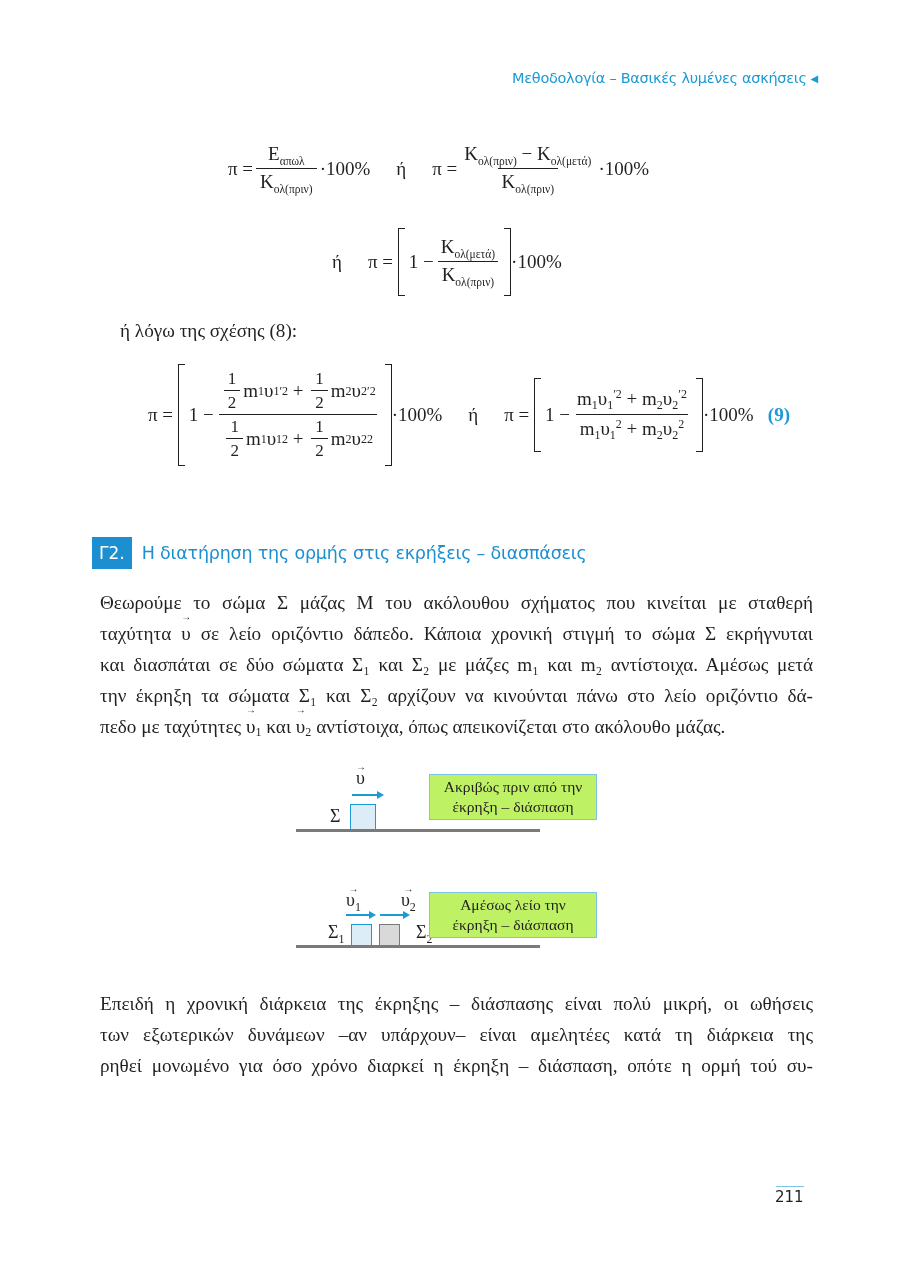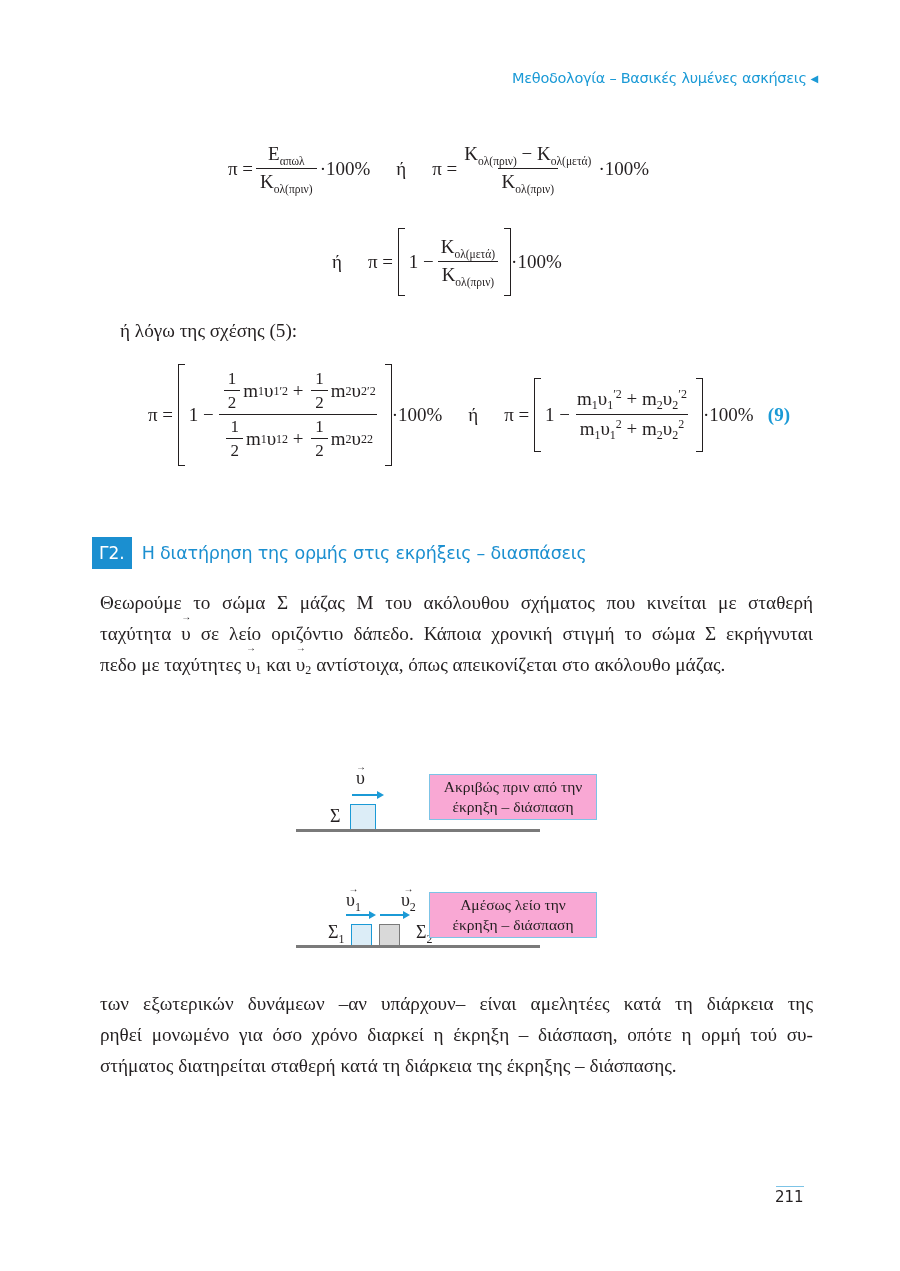--- a/index.html
+++ b/index.html
@@ -34,21 +34,21 @@
 
   .section { top: 537px; left: 92px; display: flex; align-items: center; }
   .section-badge { background: #1b8fd0; color: #fff; font-family: "DejaVu Sans", sans-serif; font-size: 17px;
                    padding: 4px 7px; height: 24px; line-height: 24px; }
   .section-title { font-family: "DejaVu Sans", sans-serif; color: #1b8fd0; font-size: 17.5px; margin-left: 10px; letter-spacing: -0.2px; }
 
   
   .ground { height: 3px; background: #7a7a7a; }
   .box { border: 1px solid #1b9ad6; background: #dcedf7; }
   .box.gray { border-color: #7a7a7a; background: #d9d9d9; }
-  .caption-box { border: 1px solid #7cc3e6; background: #f9a8d4; font-size: 15.5px; text-align: center; line-height: 20px; padding: 2px 0; }
+  .caption-box { border: 1px solid #7cc3e6; background: #bef264; font-size: 15.5px; text-align: center; line-height: 20px; padding: 2px 0; }
   .arrow { height: 2px; background: #1b9ad6; }
   .arrow::after { content: ""; position: absolute; right: -6px; top: -3px; border-left: 7px solid #1b9ad6;
                   border-top: 4px solid transparent; border-bottom: 4px solid transparent; }
   .fig-label { font-size: 18px; }
   .page-num-line { top: 1186px; left: 776px; width: 28px; height: 1px; background: #7cc3e6; }
   .page-num { top: 1188px; left: 775px; font-family: "DejaVu Sans", sans-serif; font-size: 15px; color: #231f20; }
 </style>
 </head>
 <body>
 
@@ -78,21 +78,21 @@
   <span class="bracket-l"></span>
   <span>1 −</span>
   <span class="frac">
     <span class="num"><span>K</span><span class="sub">ολ(μετά)</span></span>
     <span class="den"><span>K</span><span class="sub">ολ(πριν)</span></span>
   </span>
   <span class="bracket-r"></span>
   <span>·100%</span>
 </div>
 
-<div class="abs" style="top:320px; left:120px; font-size:19.2px;">ή λόγω της σχέσης (5):</div>
+<div class="abs" style="top:320px; left:120px; font-size:19.2px;">ή λόγω της σχέσης (8):</div>
 
 <div class="abs math row" style="top:364px; left:148px; height:102px;">
   <span>π</span>&nbsp;<span>=</span>&nbsp;
   <span class="bracket-l"></span>
   <span>1 −</span>
   <span class="frac">
     <span class="num row">
       <span class="frac small-frac">
           <span class="num">1</span>
           <span class="den">2</span>
@@ -135,20 +135,22 @@
 </div>
 
 <div class="abs section">
   <span class="section-badge">Γ2.</span>
   <span class="section-title">Η διατήρηση της ορμής στις εκρήξεις – διασπάσεις</span>
 </div>
 
 <div class="abs body-text" style="top:587px;">
   <p style="text-align-last:justify;">Θεωρούμε το σώμα Σ μάζας Μ του ακόλουθου σχήματος που κινείται με σταθερή</p>
   <p style="text-align-last:justify;"><span>ταχύτητα </span><span class="upsilon"><span class="vec-arrow">→</span><span>υ</span></span><span> σε λείο οριζόντιο δάπεδο. Κάποια χρονική στιγμή το σώμα Σ εκρήγνυται</span></p>
+  <p style="text-align-last:justify;">και διασπάται σε δύο σώματα Σ₁ και Σ₂ με μάζες m₁ και m₂ αντίστοιχα. Αμέσως μετά</p>
+  <p style="text-align-last:justify;">την έκρηξη τα σώματα Σ₁ και Σ₂ αρχίζουν να κινούνται πάνω στο λείο οριζόντιο δά-</p>
   <p><span>πεδο με ταχύτητες </span><span class="upsilon"><span class="vec-arrow">→</span><span>υ</span></span><sub>1</sub><span> και </span><span class="upsilon"><span class="vec-arrow">→</span><span>υ</span></span><sub>2</sub><span> αντίστοιχα, όπως απεικονίζεται στο ακόλουθο μάζας.</span></p>
 </div>
 
 <div class="abs" style="top:766px; left:296px; width:320px; height:70px;">
   <div class="abs fig-label upsilon" style="left:60px; top:2px;"><span class="vec-arrow">→</span><span>υ</span></div>
   <div class="abs arrow" style="left:56px; top:28px; width:26px;"></div>
   <div class="abs fig-label" style="left:34px; top:40px;">Σ</div>
   <div class="abs box" style="left:54px; top:38px; width:24px; height:24px;"></div>
   <div class="abs ground" style="left:0; top:63px; width:244px;"></div>
   <div class="abs caption-box" style="left:133px; top:8px; width:166px;">
@@ -167,19 +169,19 @@
   <div class="abs box gray" style="left:83px; top:40px; width:19px; height:20px;"></div>
   <div class="abs fig-label" style="left:104px; top:38px;margin-left:16px;"><span>Σ</span><sub style="font-size:12px;">2</sub></div>
   <div class="abs ground" style="left:0; top:61px; width:244px;"></div>
   <div class="abs caption-box" style="left:133px; top:8px; width:166px;">
     <div>Αμέσως λείο την</div>
     <div>έκρηξη – διάσπαση</div>
   </div>
 </div>
 
 <div class="abs body-text" style="top:988px;">
+  <p style="text-align-last:justify;">Επειδή η χρονική διάρκεια της έκρηξης – διάσπασης είναι πολύ μικρή, οι ωθήσεις</p>
   <p style="text-align-last:justify;">των εξωτερικών δυνάμεων –αν υπάρχουν– είναι αμελητέες κατά τη διάρκεια της</p>
   <p style="text-align-last:justify;">ρηθεί μονωμένο για όσο χρόνο διαρκεί η έκρηξη – διάσπαση, οπότε η ορμή τού συ-</p>
-  <p>στήματος διατηρείται σταθερή κατά τη διάρκεια της έκρηξης – διάσπασης.</p>
 </div>
 
 <div class="abs page-num-line"></div>
 <div class="abs page-num">211</div>
 
 </body></html>

